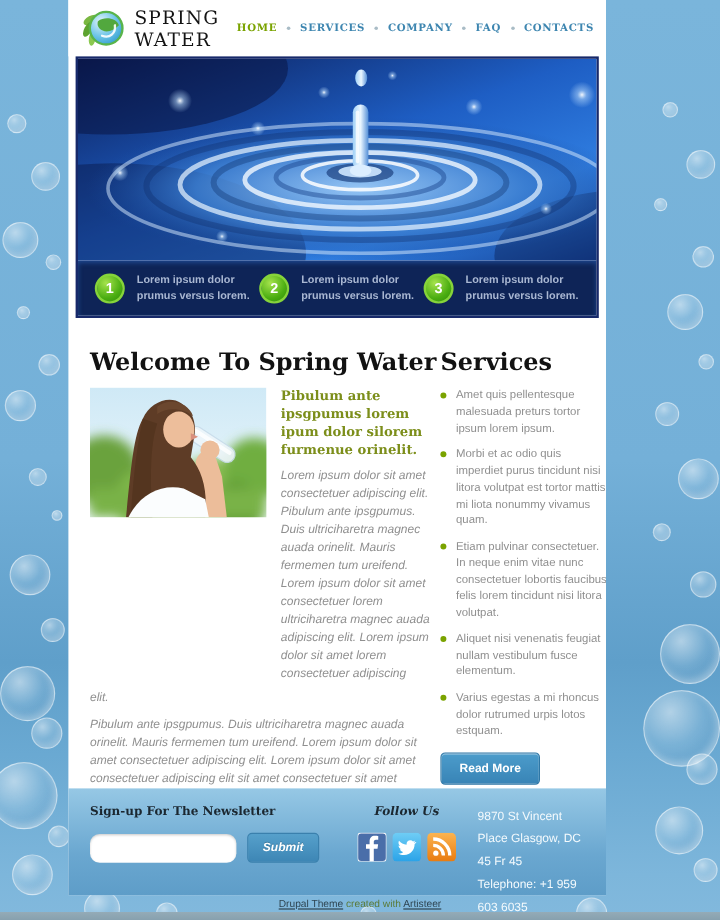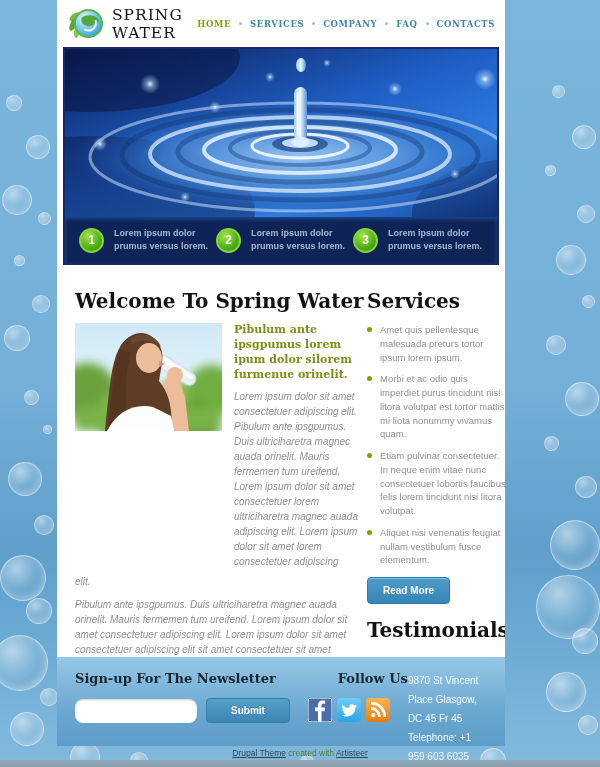--- a/index.html
+++ b/index.html
@@ -59,29 +59,29 @@
     color:#fff; background:linear-gradient(180deg,#4c9ccb,#3884b6); border:1px solid #2e77a6; border-radius:4px;
     cursor:pointer; box-shadow: inset 0 1px 0 rgba(255,255,255,.35); font-family:"Liberation Sans",sans-serif; }
   .svc-list { list-style:none; margin-bottom:4px; }
   .svc-list li { position:relative; padding-left:13px; font-size:9.5px; color:#8f8f8f; line-height:1.45; margin-bottom:8px; }
   .svc-list li::before { content:""; position:absolute; left:0; top:4px; width:5px; height:5px; border-radius:50%; background:#7aa300; }
   .testimonials { margin-top:14px; }
 
   
   footer { height:89px; background:linear-gradient(180deg,#96c8e5,#6aa7d0 62%,#5e9dc8);
     display:flex; padding:14px 16px 0 18px; }
-  footer h3 { font-family:"DejaVu Serif", serif; font-size:13px; color:#1b2730; font-weight:bold; margin-bottom:12px; }
+  footer h3 { font-family:"DejaVu Serif", serif; font-size:10px; color:#1b2730; font-weight:bold; margin-bottom:12px; }
   .f-news { flex:0 0 205px; }
   .news-row { display:flex; align-items:center; }
   .news-input { width:122px; height:24px; border:none; border-radius:8px; background:#fff; padding:0 8px;
     font-size:10px; color:#333; box-shadow: inset 0 1px 2px rgba(0,0,0,.2); outline:none; }
-  .submit-btn { margin-left:9px; height:25px; padding:0 24px; font-size:10px; font-weight:bold; color:#fff;
+  .submit-btn { margin-left:9px; height:25px; padding:0 12px; font-size:10px; font-weight:bold; color:#fff;
     background:linear-gradient(180deg,#56a0cb,#3d86b5); border:1px solid #3a80ad; border-radius:4px; cursor:pointer;
-    text-shadow:0 -1px 0 rgba(0,0,0,.2); font-family:"Liberation Sans",sans-serif; }
-  .f-follow { flex:0 0 118px; text-align:right; }
+    text-shadow:0 -1px 0 rgba(0,0,0,.2); font-family:"Liberation Sans",sans-serif;font-style:italic; }
+  .f-follow { flex:0 0 118px; text-align:center;font-style:italic; }
   .social { display:flex; justify-content:center; gap:5px; }
   .social a { display:block; width:24px; height:24px; cursor:pointer; line-height:0; }
   .f-contacts { margin-left:auto; width:146px; }
   .f-contacts p { font-size:10px; color:#f4fafd; line-height:1.9; }
 </style>
 <title>Spring Water</title></head>
 <body>
 
 <div class="page">
   <div class="bubbles">
@@ -280,20 +280,21 @@
 
       </div>
 
       <div class="col-right">
         <h1>Services</h1>
         <ul class="svc-list">
           <li>Amet quis pellentesque malesuada preturs tortor ipsum lorem ipsum.</li>
           <li>Morbi et ac odio quis imperdiet purus tincidunt nisi litora volutpat est tortor mattis mi liota nonummy vivamus quam.</li>
           <li>Etiam pulvinar consectetuer. In neque enim vitae nunc consectetuer lobortis faucibus felis lorem tincidunt nisi litora volutpat.</li>
           <li>Aliquet nisi venenatis feugiat nullam vestibulum fusce elementum.</li>
+          <li>Varius egestas a mi rhoncus dolor rutrumed urpis lotos estquam.</li>
         </ul>
         <button class="readmore" style="margin-top:2px;">Read More</button>
 
         <div class="testimonials">
           <h1>Testimonials</h1>
 
         </div>
       </div>
     </div>
 

